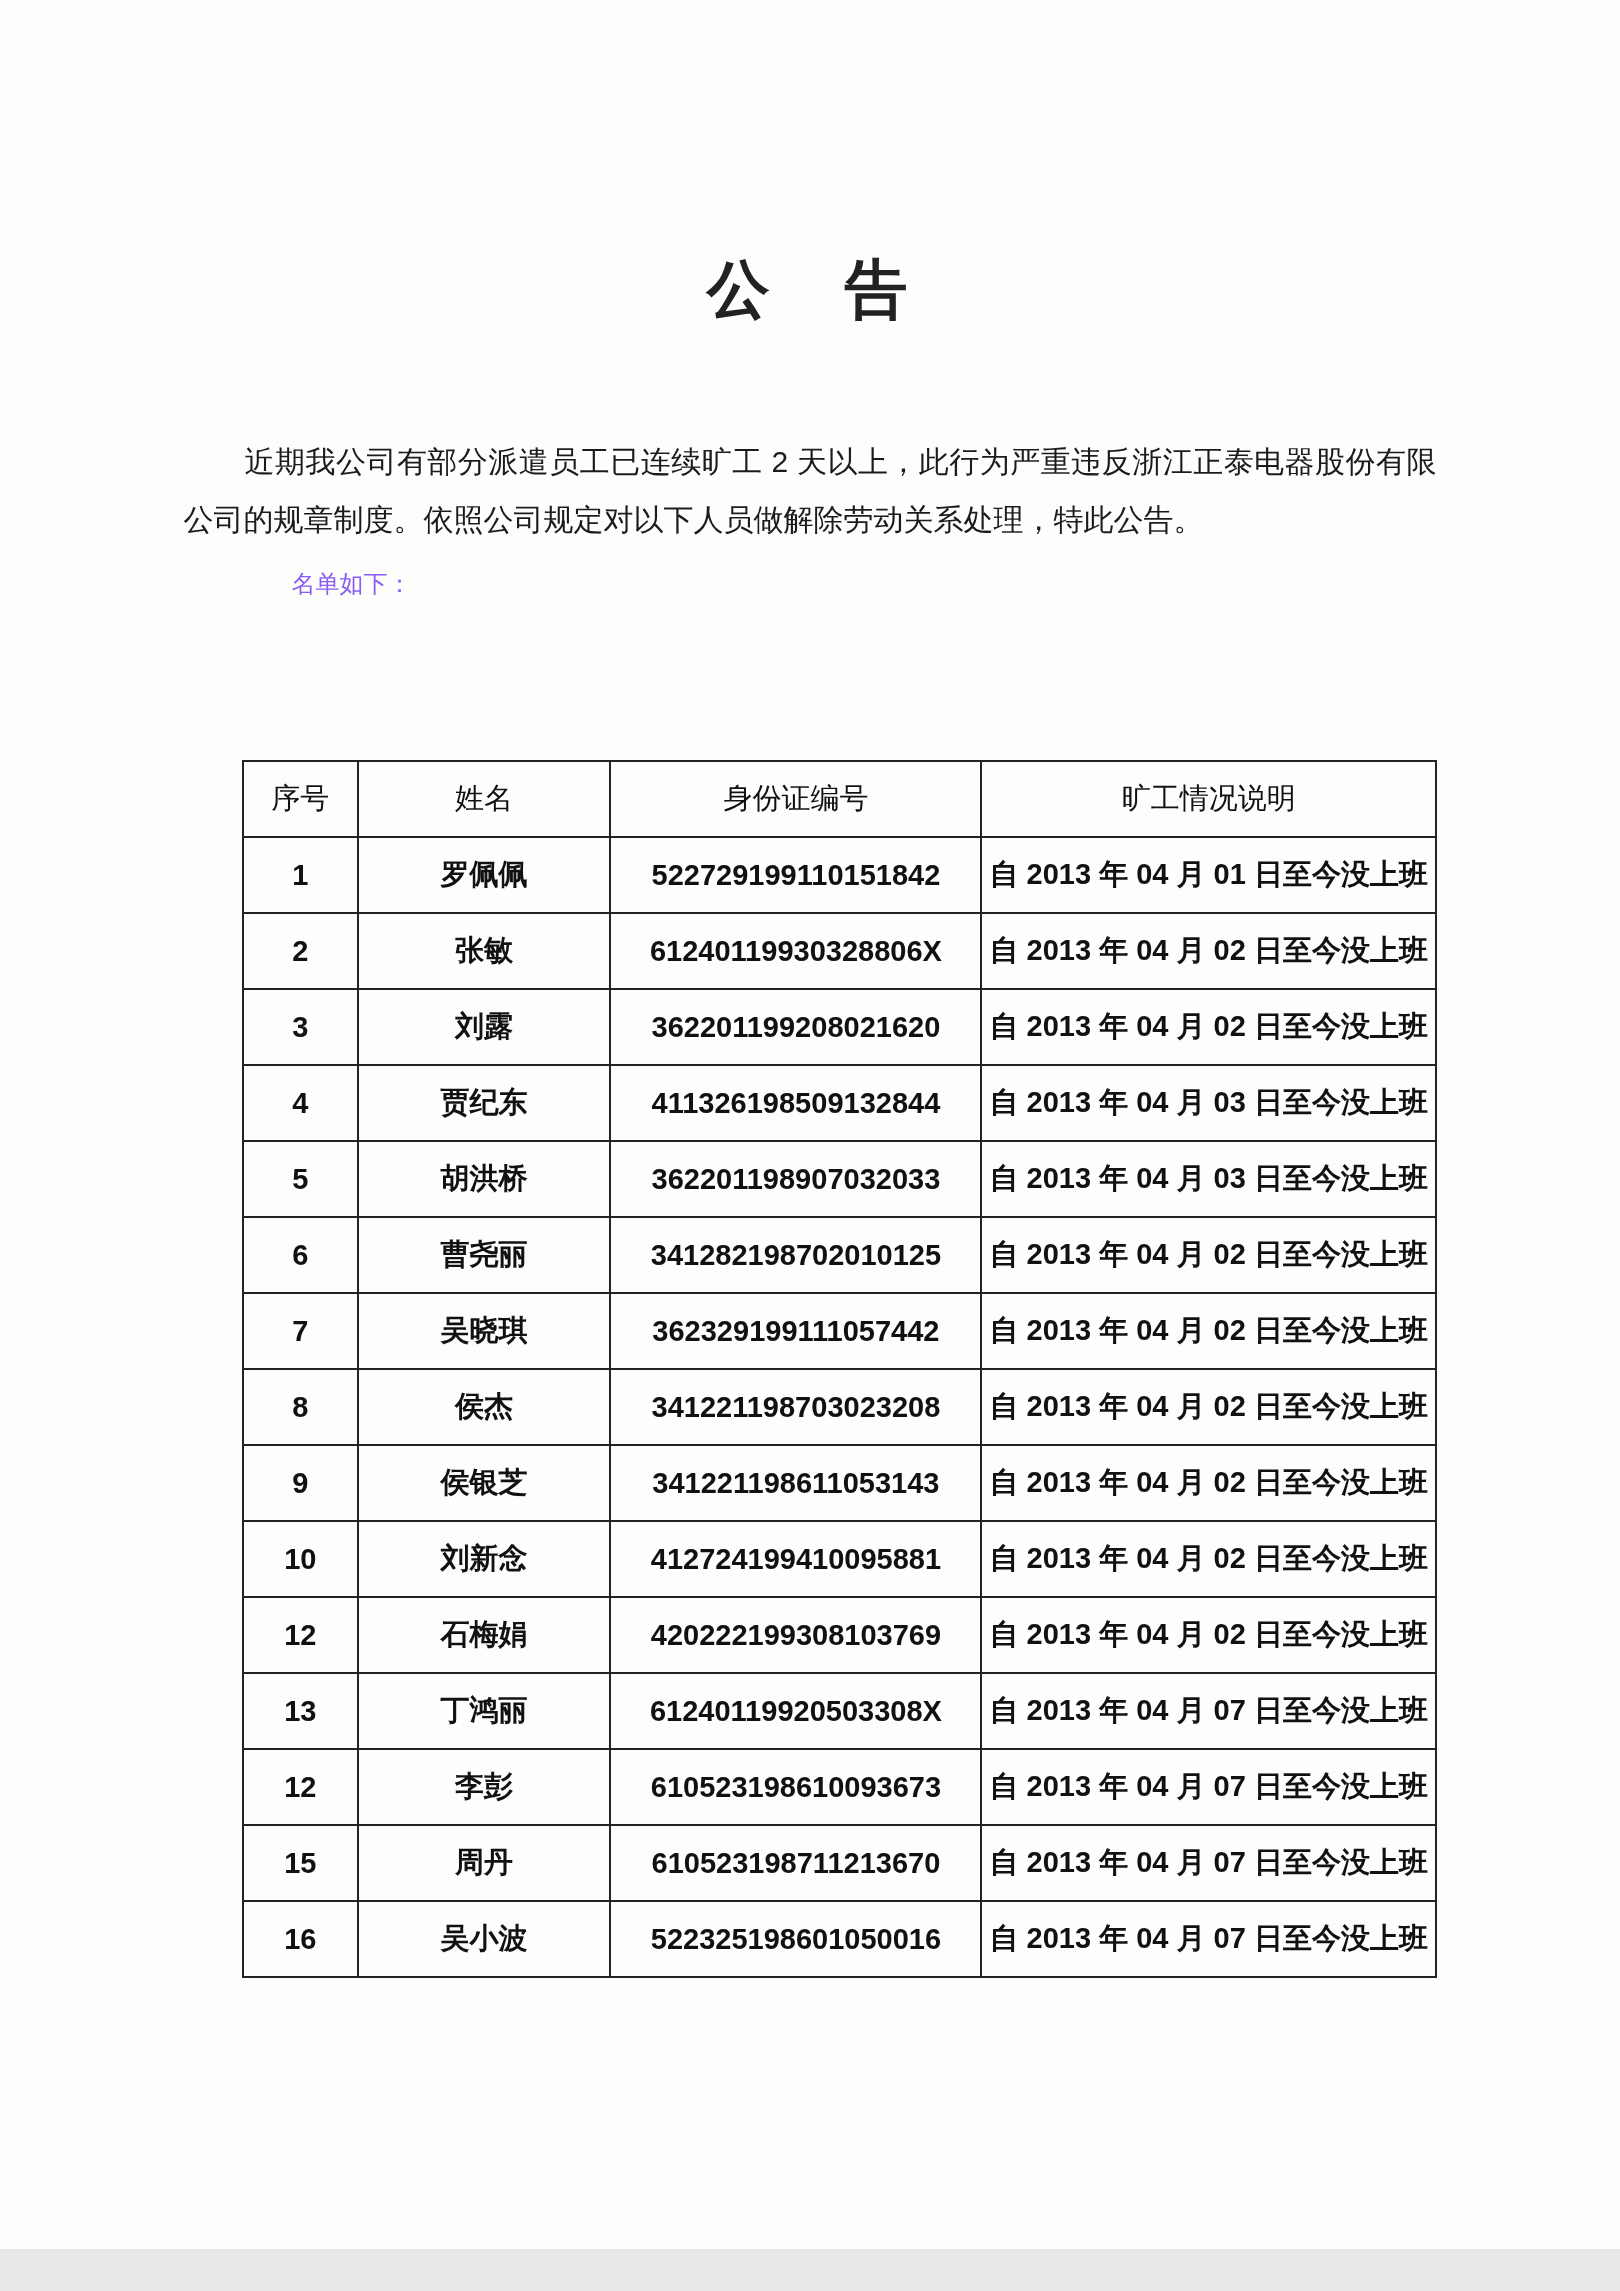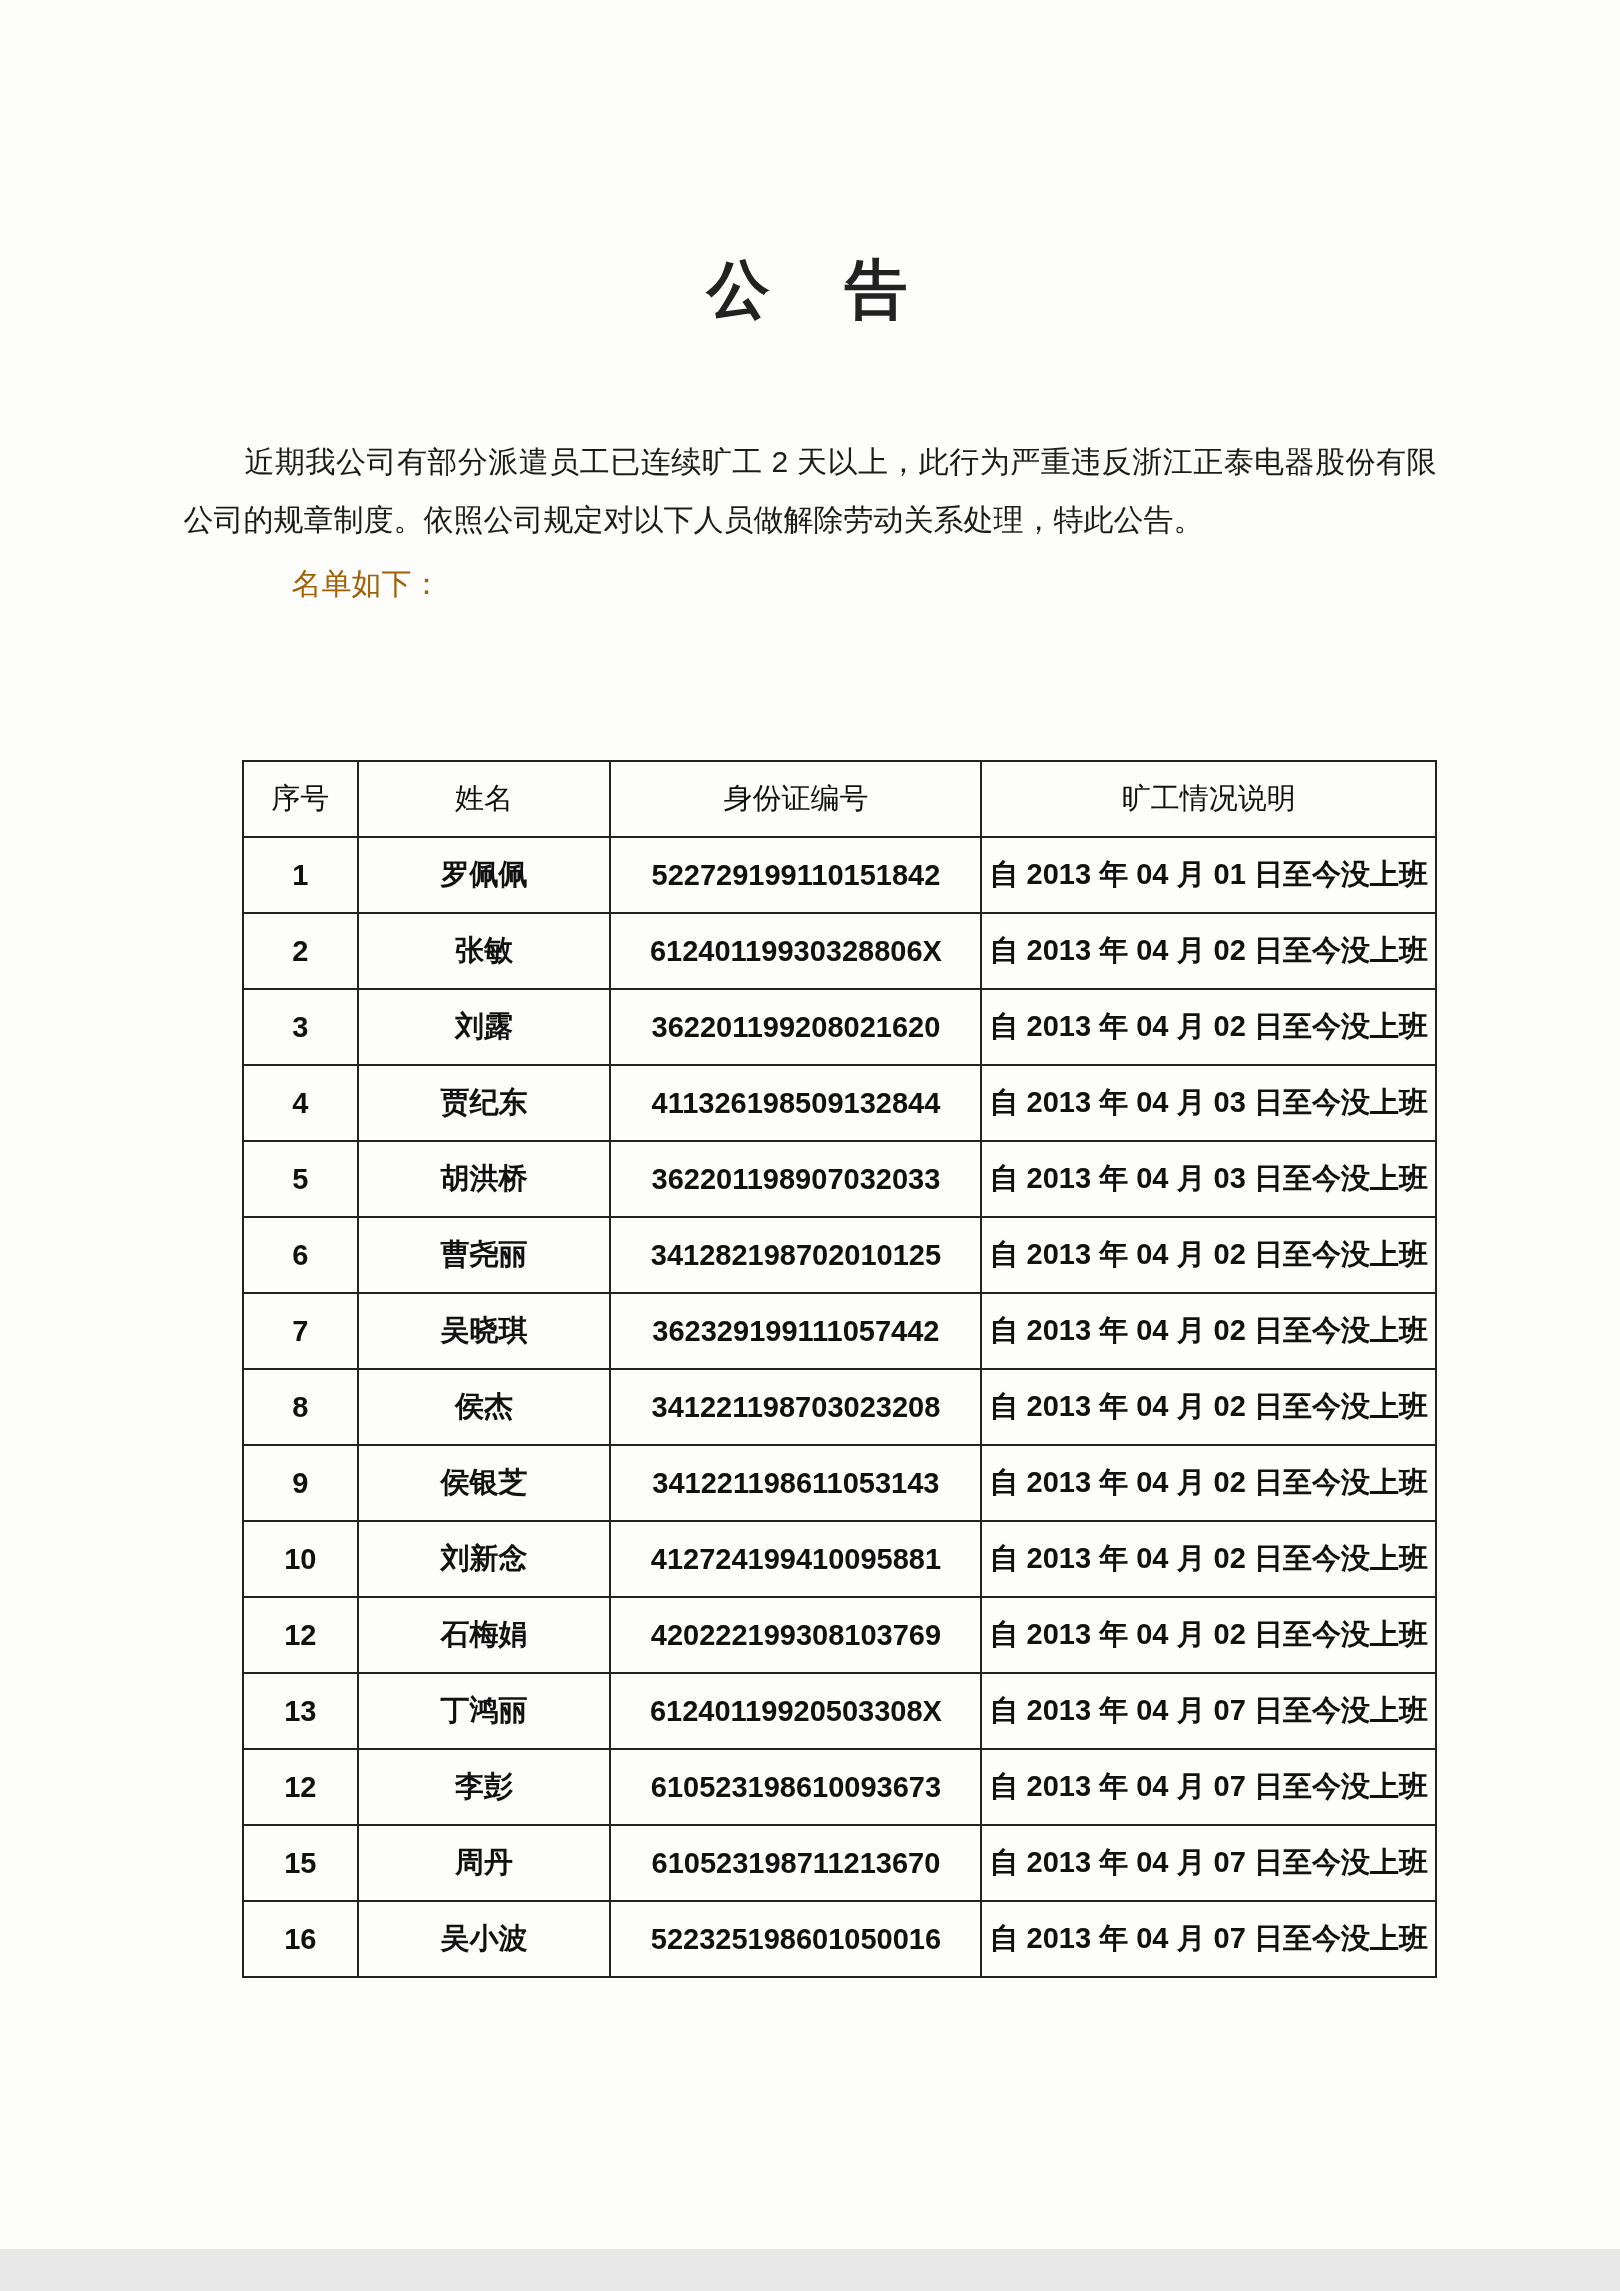--- a/index.html
+++ b/index.html
@@ -27,24 +27,24 @@
     width: 1253px;
     font-size: 30px;
     line-height: 58px;
     text-align: justify;
     text-indent: 61px;
     color: #1b1b1b;
   }
   .list-intro {
     margin: 0 auto;
     width: 1253px;
-    font-size: 30px;
+    font-size: 24px;
     line-height: 69px;
     text-indent: 108px;
-    color: #a16207;
+    color: #8b5cf6;
   }
   table.roster {
     position: absolute;
     left: 242px;
     top: 760px;
     width: 1195px;
     border-collapse: collapse;
     table-layout: fixed;
     border: 2.9px solid #232323;
   }

